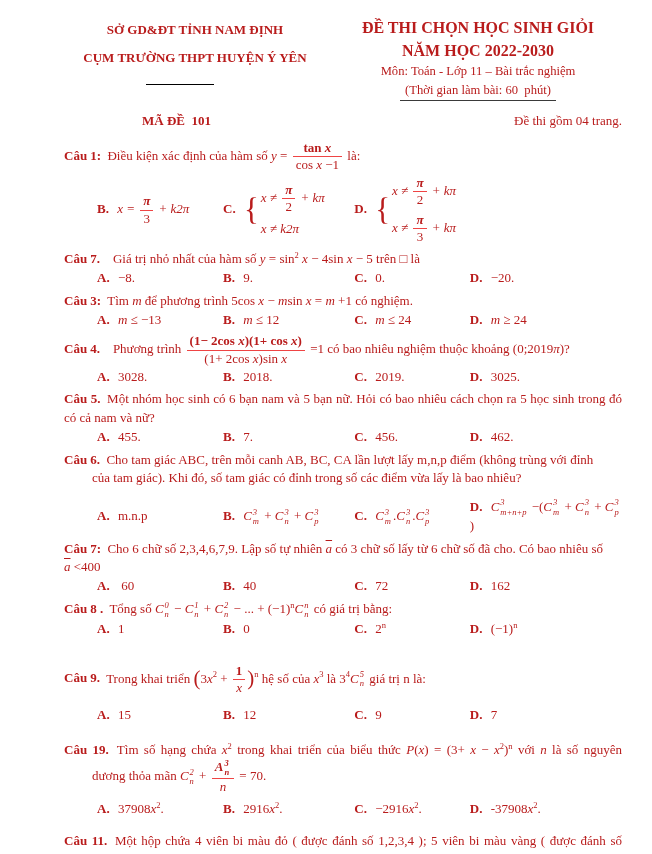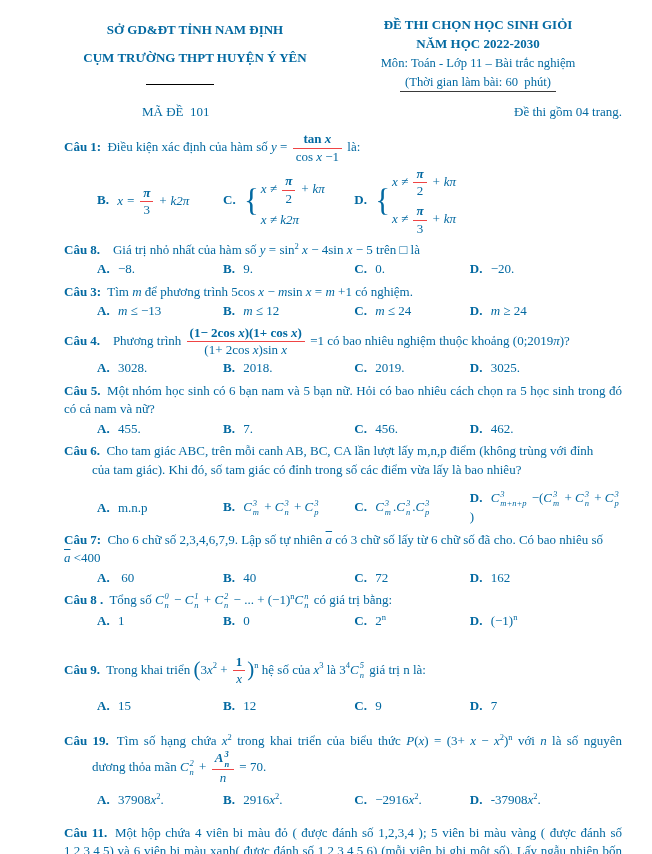--- a/index.html
+++ b/index.html
@@ -1,30 +1,30 @@
 <!DOCTYPE html>
 <html><head>
 <meta charset="utf-8">
 <style>
   html,body { margin:0; padding:0; background:#dcdcdc; }
   .page {
     width:652px; height:854px; margin:0 auto; background:#ffffff;
-    font-family:"Liberation Serif", serif; color:#0369a1;
+    font-family:"Liberation Serif", serif; color:#b91c1c;
     box-sizing:border-box; padding:16px 30px 0 64px; overflow:hidden;
     position:relative;
   }
   
   .hdr { display:flex; justify-content:space-between; align-items:flex-start; }
   .hdr-left { width:262px; text-align:center; font-weight:bold; font-size:13px; line-height:2.15; }
   .hdr-right { width:288px; text-align:center; font-size:12.6px; line-height:1.5; }
-  .hdr-right .bline { font-weight:bold; font-size:13px; line-height:1.45; }
+  .hdr-right .bline { font-weight:bold; font-size:16px; line-height:1.45; }
   .u-mid { border-bottom:1.2px solid #000; padding-bottom:19px; }
   .dur span { border-bottom:1.2px solid #3a3a3a; padding:0 5px 2.5px; }
   .code-row { display:flex; justify-content:space-between; align-items:baseline; margin-top:13px; padding-left:78px; font-size:13px; }
-  .code-row .code { font-weight:normal; }
+  .code-row .code { font-weight:bold; }
   
   .qs { margin-top:11px; font-size:13px; line-height:1.42; }
   .q { margin-bottom:3px; }
   .qline { text-align:left; }
   .qnum { padding-right:3px; }
   .opts { display:grid; grid-template-columns:24% 25% 22% 1fr; padding-left:33px; margin:1px 0 4px; align-items:center; }
   .olabel { padding-right:5px; }
   #q6 .opts { margin-top:10px; }
   #q9 { margin-top:24px; }
   #q9 .opts { margin-top:10px; }
@@ -84,21 +84,21 @@
           <div class="opt"><b class="olabel">D.</b> <span class="cases">
               <span class="brace">{</span>
               <span class="ccol">
                 <span class="crow"><span class="it">x ≠ </span><span class="frac"><span class="num"><span class="it">π</span></span><span class="den">2</span></span><span class="it"> + kπ</span></span>
                 <span class="crow"><span class="it">x ≠ </span><span class="frac"><span class="num"><span class="it">π</span></span><span class="den">3</span></span><span class="it"> + kπ</span></span>
               </span>
             </span></div>
         </div>
       </div>
       <div class="q" id="q2">
-        <div class="qline"><b class="qnum">Câu 8.</b> &nbsp; Giá trị nhỏ nhất của hàm số <span class="it">y</span> = sin<sup>2</sup><span class="it"> x</span> − 4sin<span class="it"> x</span> − 5 trên □ là</div>
+        <div class="qline"><b class="qnum">Câu 7.</b> &nbsp; Giá trị nhỏ nhất của hàm số <span class="it">y</span> = sin<sup>2</sup><span class="it"> x</span> − 4sin<span class="it"> x</span> − 5 trên □ là</div>
         <div class="opts">
           <div class="opt"><b class="olabel">A.</b> −8.</div>
           <div class="opt"><b class="olabel">B.</b> 9.</div>
           <div class="opt"><b class="olabel">C.</b> 0.</div>
           <div class="opt"><b class="olabel">D.</b> −20.</div>
         </div>
       </div>
       <div class="q" id="q3">
         <div class="qline"><b class="qnum">Câu 3:</b> Tìm <span class="it">m</span> để phương trình 5cos<span class="it"> x</span> − <span class="it">m</span>sin<span class="it"> x</span> = <span class="it">m</span> +1 có nghiệm.</div>
         <div class="opts">

